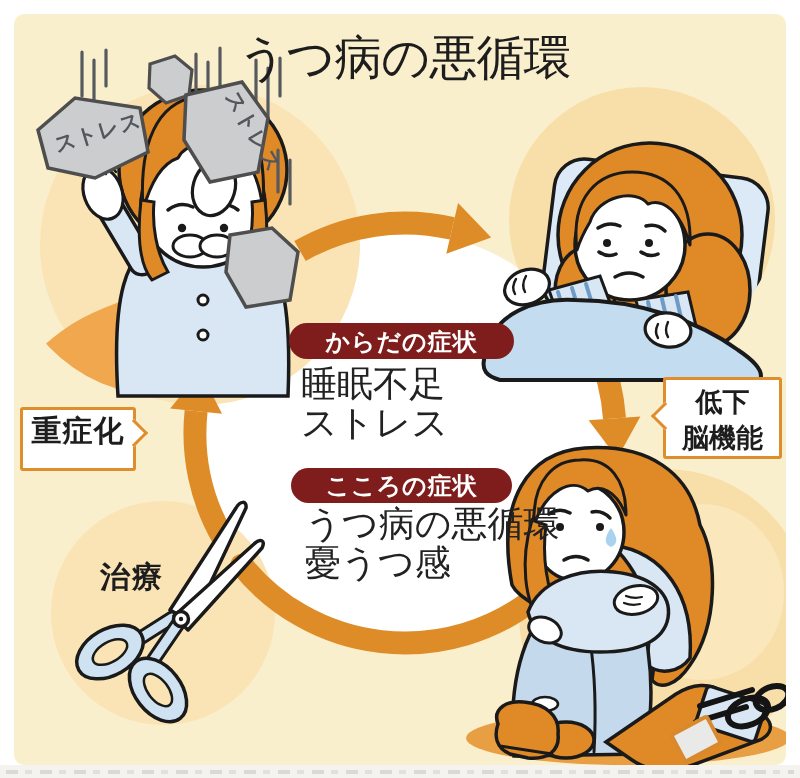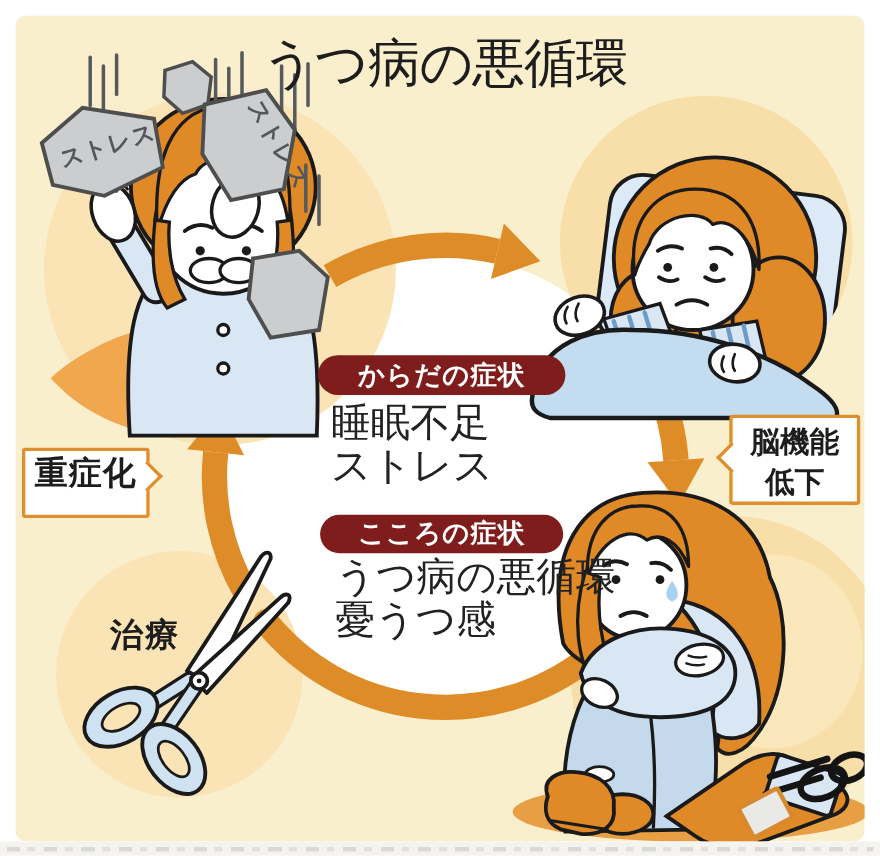--- a/index.html
+++ b/index.html
@@ -274,20 +274,20 @@
   <div>うつ病の悪循環</div>
   <div>憂うつ感</div>
 </div>
 
 <div class="abs bubble bubble-worsen">
   <span>重症化</span>
   <span class="beak beak-r"></span>
 </div>
 
 <div class="abs bubble bubble-brain">
+  <div>低下</div>
   <div>脳機能</div>
-  <div>低下</div>
   <span class="beak beak-l"></span>
 </div>
 
 <div class="abs treatment">治療</div>
 
 <div class="abs footer-strip"></div>
 
 </body></html>

